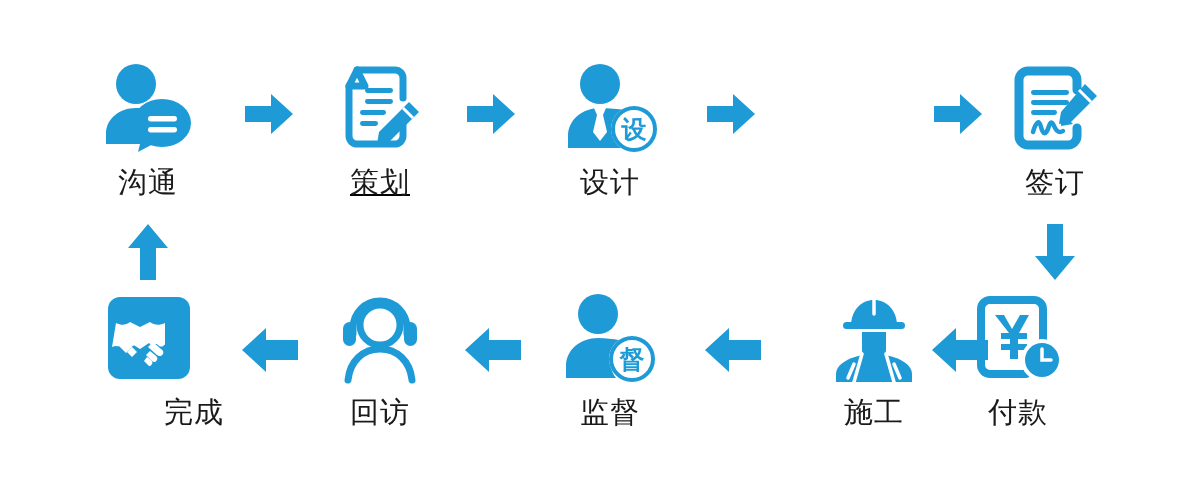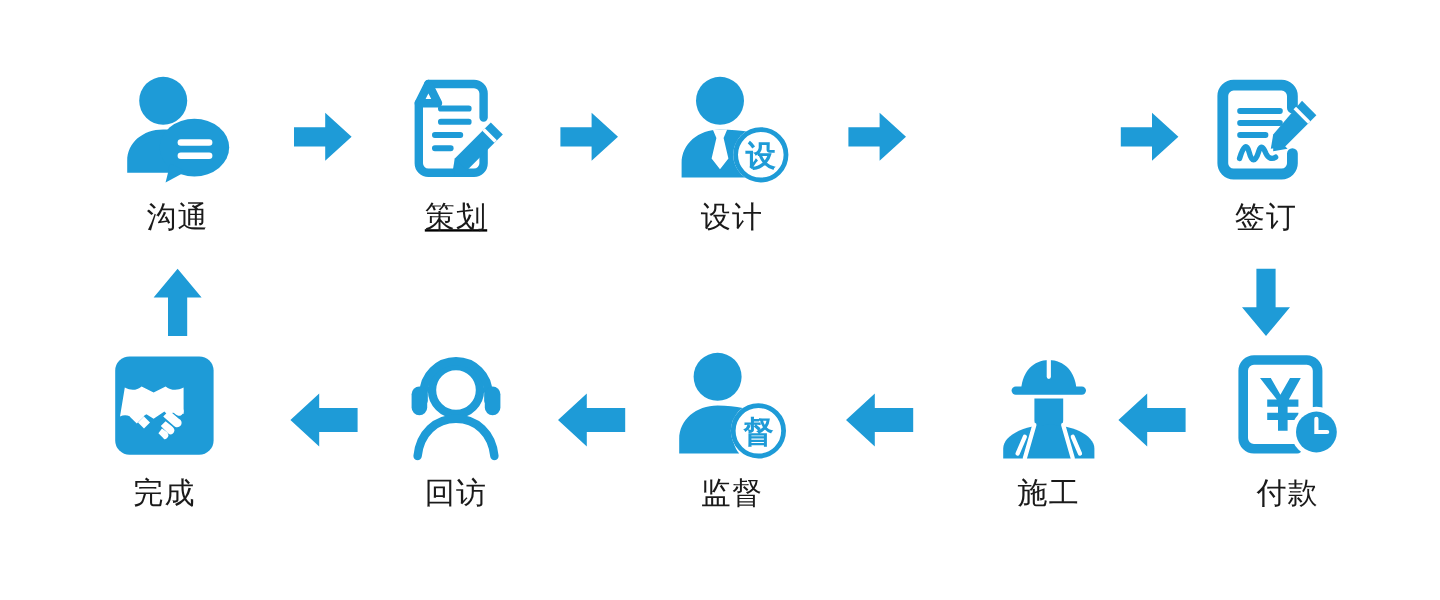--- a/index.html
+++ b/index.html
@@ -31,21 +31,21 @@
     height: 100px;
     display: flex;
     align-items: center;
     justify-content: center;
   }
   .node .icon-box svg {
     display: block;
   }
   .node .label {
     margin-top: 10px;
-    font-size: 25px;
+    font-size: 29px;
     line-height: 1;
     color: #1a1a1a;
     font-family: "DejaVu Sans", "Liberation Sans", sans-serif;
     letter-spacing: 1px;
     white-space: nowrap;
   }
 
   
   .arrow {
     position: absolute;
@@ -165,21 +165,21 @@
       <path d="M16 2h16v32h12L24 58 4 34h12z" fill="#1E9BD7"></path>
     </svg>
   </div>
 
   <div class="arrow" style="left:124px; top:222px;">
     <svg width="48" height="60" viewBox="0 0 48 60">
       <path d="M24 2l20 24H32v32H16V26H4z" fill="#1E9BD7"></path>
     </svg>
   </div>
 
-  <div class="node row-bot" style="left:62px;">
+  <div class="node row-bot" style="left:74px;text-align:right;">
     <div class="icon-box">
       <svg width="86" height="86" viewBox="0 0 86 86" aria-hidden="true">
         <rect x="2" y="2" width="82" height="82" rx="12" fill="#1E9BD7"></rect>
         <g fill="#ffffff">
           <path d="M10 28c6 3 10 2 14-1l10 5 10-5c4 3 9 4 15 1v22c-5-2-9-2-13 1l-3-3-9 6-8-5-8 5c-4-3-8-4-12-2z"></path>
           <path d="M34 33c-5 4-10 8-13 13-2 3 0 7 4 6 3-1 7-5 10-8z"></path>
           <path d="M40 40l12 10c2 2 5 2 6 0 2-2 1-4-1-6L46 36z"></path>
           <path d="M42 52l9 8c2 2 5 1 6-1 1-2 0-4-2-5l-8-7z"></path>
           <path d="M40 60l6 6c2 2 4 1 5-1 1-2 0-3-2-5l-5-4z"></path>
           <path d="M38 66l4 4c1 2 3 1 4-1 1-1 0-3-1-4l-4-3z"></path>
@@ -259,21 +259,21 @@
     </div>
     <div class="label">施工</div>
   </div>
 
   <div class="arrow" style="left:930px; top:326px;">
     <svg width="60" height="48" viewBox="0 0 60 48">
       <path d="M58 14H26V2L2 24l24 22V34h32z" fill="#1E9BD7"></path>
     </svg>
   </div>
 
-  <div class="node row-bot" style="left:998px;text-align:center;">
+  <div class="node row-bot" style="left:943px;text-align:center;">
     <div class="icon-box">
       <svg width="94" height="94" viewBox="0 0 94 94" aria-hidden="true">
         <g fill="none" stroke="#1E9BD7" stroke-width="8" stroke-linecap="round" stroke-linejoin="round">
           <path d="M72 52V18a9 9 0 0 0-9-9H19a9 9 0 0 0-9 9v56a9 9 0 0 0 9 9h36"></path>
         </g>
         <g fill="#1E9BD7">
           <path d="M24 24h9l8 14 8-14h9L48 42h8v6h-9v5h9v6h-9v9h-8v-9h-9v-6h9v-5h-9v-6h8z"></path>
         </g>
         <circle cx="71" cy="69" r="21" fill="#ffffff"></circle>
         <circle cx="71" cy="69" r="17" fill="#1E9BD7"></circle>

